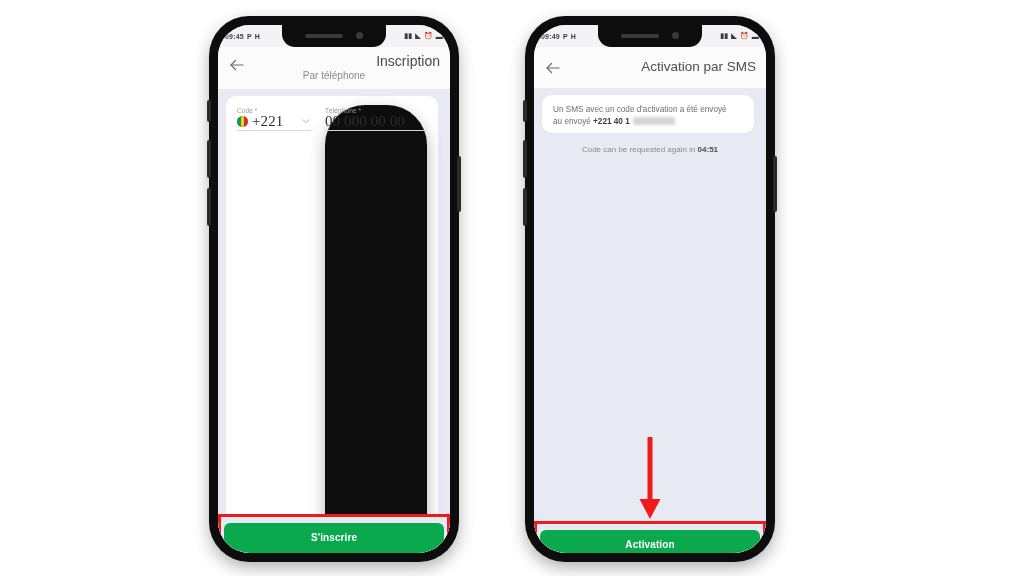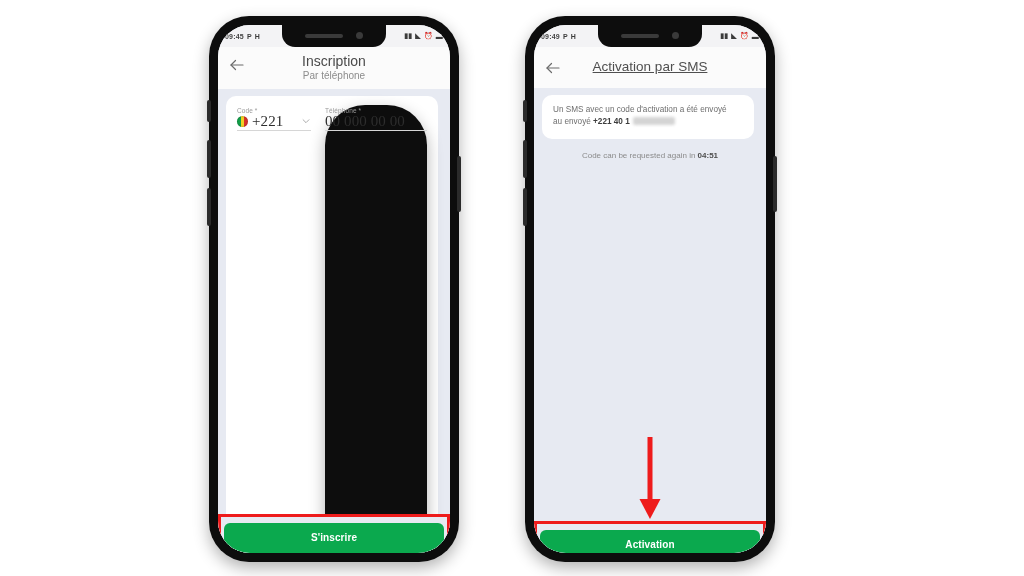--- a/index.html
+++ b/index.html
@@ -69,32 +69,32 @@
     padding: 6px 10px 8px 10px; min-height: 36px;
   }
   .appbar.sms { align-items: center; padding: 9px 10px 11px 10px; }
   .back-arrow {
     width: 18px; height: 18px; flex: 0 0 18px; position: relative;
     margin-top: 3px;
   }
   .back-arrow svg { width: 18px; height: 18px; display: block; }
   .titlewrap { flex: 1; text-align: center; margin-left: -18px; }
   .title {
-    font-size: 14px; color: #4a4a4a; font-weight: 400; line-height: 16px;
+    font-size: 14px; color: #4a4a4a; font-weight: 400; line-height: 16px; text-align: right;
   }
   .subtitle { font-size: 10px; color: #8c8c8c; margin-top: 1px; }
-  .title.sms { font-size: 13.5px; color: #4f4f4f; text-decoration: underline; }
+  .title.sms { font-size: 13.5px; color: #4f4f4f; }
 
   
   .appbody { background: #e7eaf2; height: calc(100% - 22px - 44px); position: relative; }
   .appbody.sms { height: calc(100% - 22px - 36px); }
 
   .card {
     background: #ffffff; border-radius: 10px;
-    margin: 7px 12px 0 8px; padding: 9px 11px 11px 11px;
+    margin: 7px 12px 0 8px; padding: 9px 11px 5px 11px;
   }
 
   
   .row2 { display: flex; gap: 14px; }
   .field { position: relative; padding-top: 2px; }
   .field.code { width: 74px; }
   .field.phone { flex: 1; }
   .flabel { font-size: 6.5px; color: #9a9a9a; letter-spacing: .1px; }
   .fline {
     border-bottom: 1px solid #d6d6d6; padding-bottom: 2px;

